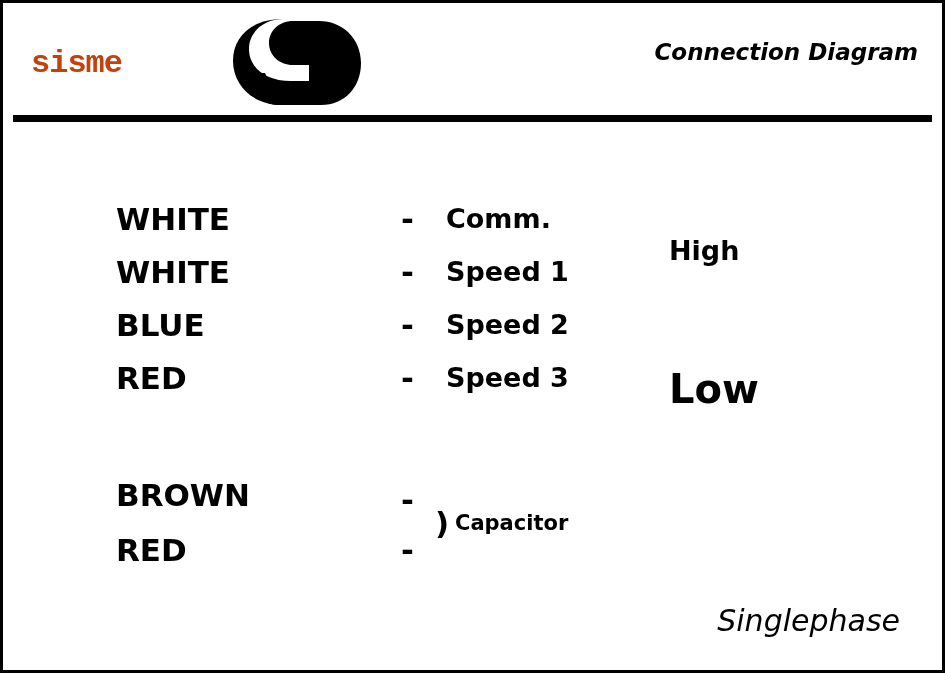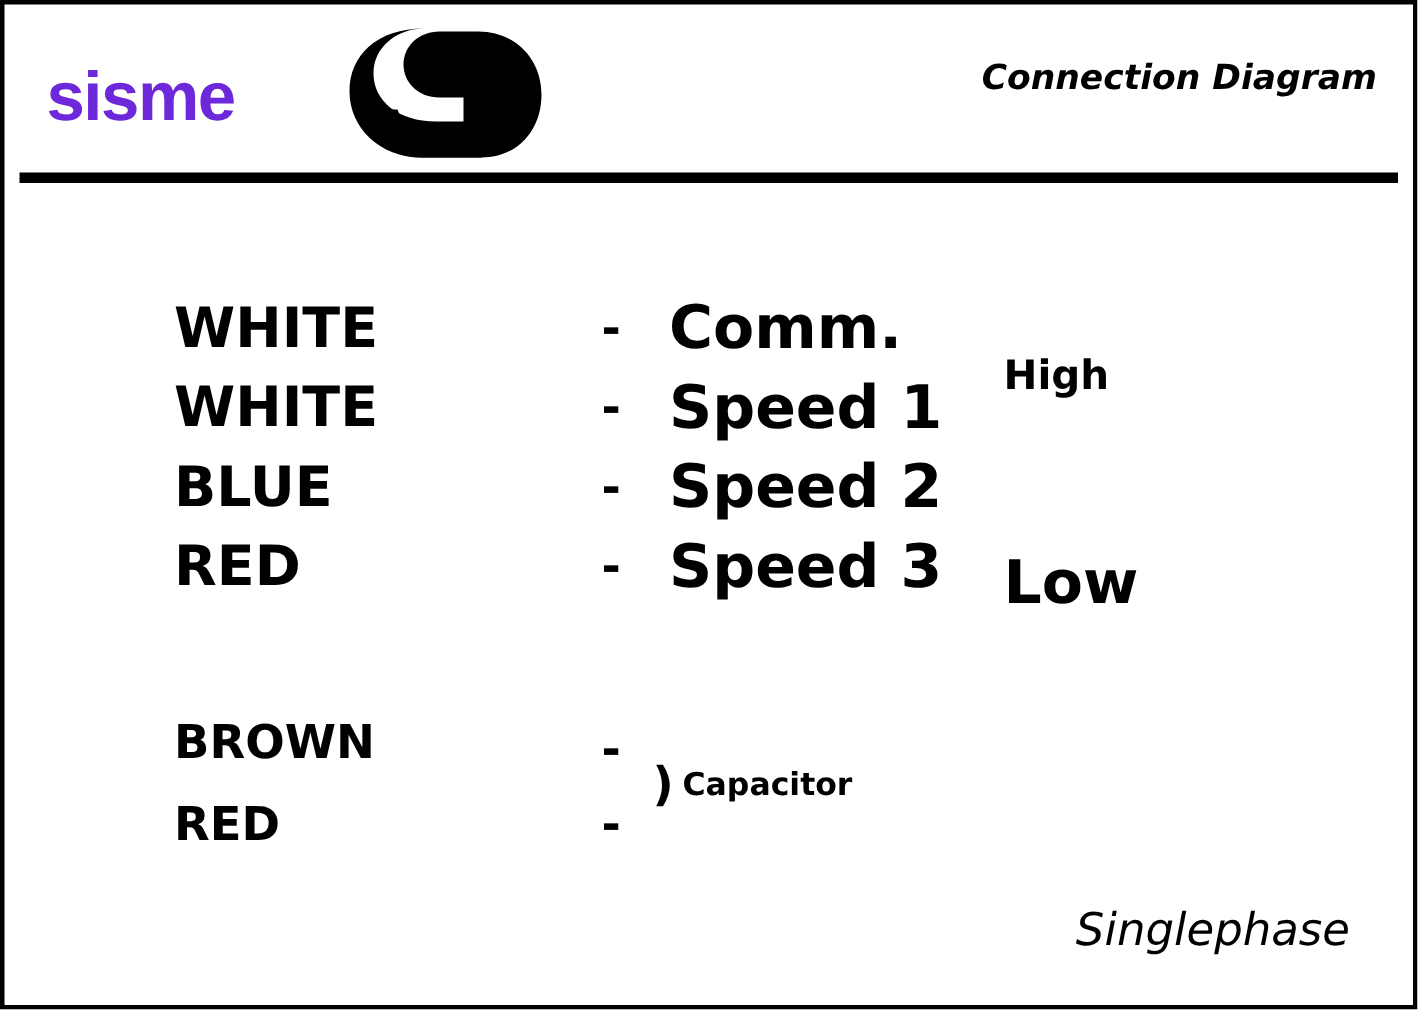--- a/index.html
+++ b/index.html
@@ -35,26 +35,26 @@
     position: absolute;
     left: 22px;
     top: 12px;
     width: 330px;
     height: 92px;
   }
   .logo-word {
     position: absolute;
     left: 6px;
     top: 24px;
-    font-family: Liberation Sans, sans-serif;
-    font-weight: bold;
-    font-size: 46px;
+    font-family: Liberation Mono, monospace;
+    font-weight: bold;
+    font-size: 32px;
     letter-spacing: -1px;
     line-height: 50px;
-    color: #6d28d9;
+    color: #c2410c;
   }
   .logo-mark {
     position: absolute;
     left: 200px;
     top: 0px;
     width: 140px;
     height: 95px;
   }
   .header-title {
     position: absolute;
@@ -86,40 +86,40 @@
   .row {
     position: relative;
     height: 53px;
   }
   .col-wire {
     position: absolute;
     left: 113px;
     top: 0;
     font-family: "DejaVu Sans", sans-serif;
     font-weight: bold;
-    font-size: 37px;
+    font-size: 31px;
     line-height: 40px;
     white-space: nowrap;
   }
   .col-dash {
     position: absolute;
     left: 398px;
     top: 0;
     font-family: "DejaVu Sans", sans-serif;
     font-weight: bold;
     font-size: 31px;
     line-height: 40px;
   }
   .col-fn {
     position: absolute;
     left: 443px;
     top: 0;
     font-family: "DejaVu Sans", sans-serif;
     font-weight: bold;
-    font-size: 40px;
+    font-size: 27px;
     line-height: 40px;
     white-space: nowrap;
   }
 
   .label-high {
     position: absolute;
     left: 666px;
     top: 228px;
     font-family: "DejaVu Sans", sans-serif;
     font-weight: bold;

